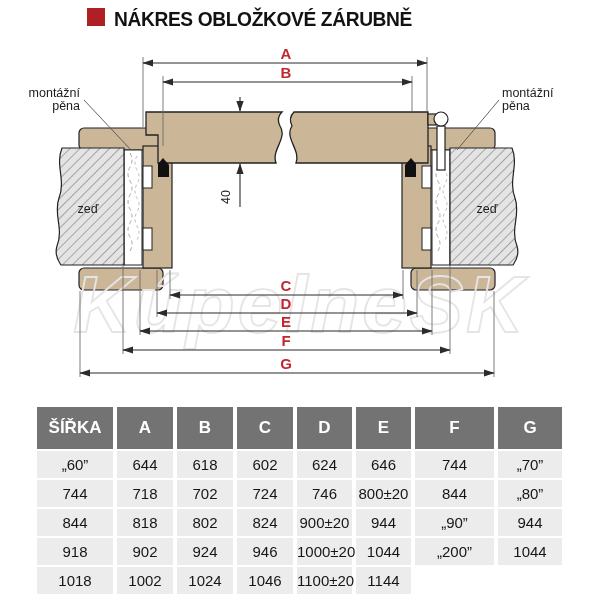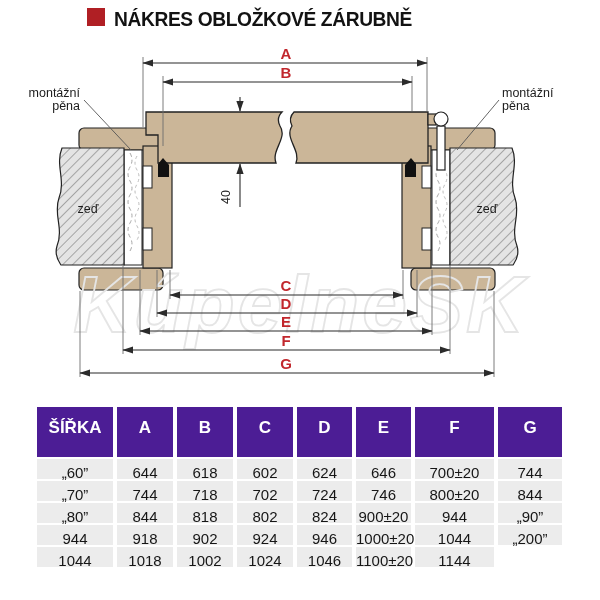--- a/index.html
+++ b/index.html
@@ -14,26 +14,26 @@
     margin:0 0 0 9px;font-size:20px;font-weight:bold;letter-spacing:-0.4px;
     color:#121212;white-space:nowrap;transform:scaleX(0.96);transform-origin:left center;
   }
   svg{position:absolute;left:0;top:0;}
   .tbl{
     position:absolute;left:37px;top:407px;
     display:grid;grid-template-columns:76px 56px 56px 56px 55px 55px 79px 64px;
     column-gap:4px;row-gap:2px;background:#fff;
   }
   .th{
-    background:#4c1d95;color:#fff;font-weight:bold;font-size:17px;
-    height:50px;line-height:42px;text-align:center;letter-spacing:0;
+    background:#737373;color:#fff;font-weight:bold;font-size:17px;
+    height:42px;line-height:42px;text-align:center;letter-spacing:0;
   }
   .td{
     background:#ececec;color:#161616;font-size:15px;
-    height:20px;line-height:27px;text-align:center;
+    height:27px;line-height:27px;text-align:center;
   }
   text{font-family:"Liberation Sans","DejaVu Sans",sans-serif;}
   .dimletter{fill:#c1272d;font-weight:bold;font-size:15px;}
   .smalllabel{fill:#1c1c1c;font-size:12.5px;}
 </style>
 </head>
 <body>
 
 <div class="title-bar">
   <span class="title-bullet"></span>
@@ -156,21 +156,20 @@
   <div class="th">E</div>
   <div class="th">F</div>
   <div class="th">G</div>
 
   <div class="td">„60”</div>
   <div class="td">644</div>
   <div class="td">618</div>
   <div class="td">602</div>
   <div class="td">624</div>
   <div class="td">646</div>
-  <div class="td">700±20</div>
   <div class="td">744</div>
 
   <div class="td">„70”</div>
   <div class="td">744</div>
   <div class="td">718</div>
   <div class="td">702</div>
   <div class="td">724</div>
   <div class="td">746</div>
   <div class="td">800±20</div>
   <div class="td">844</div>

